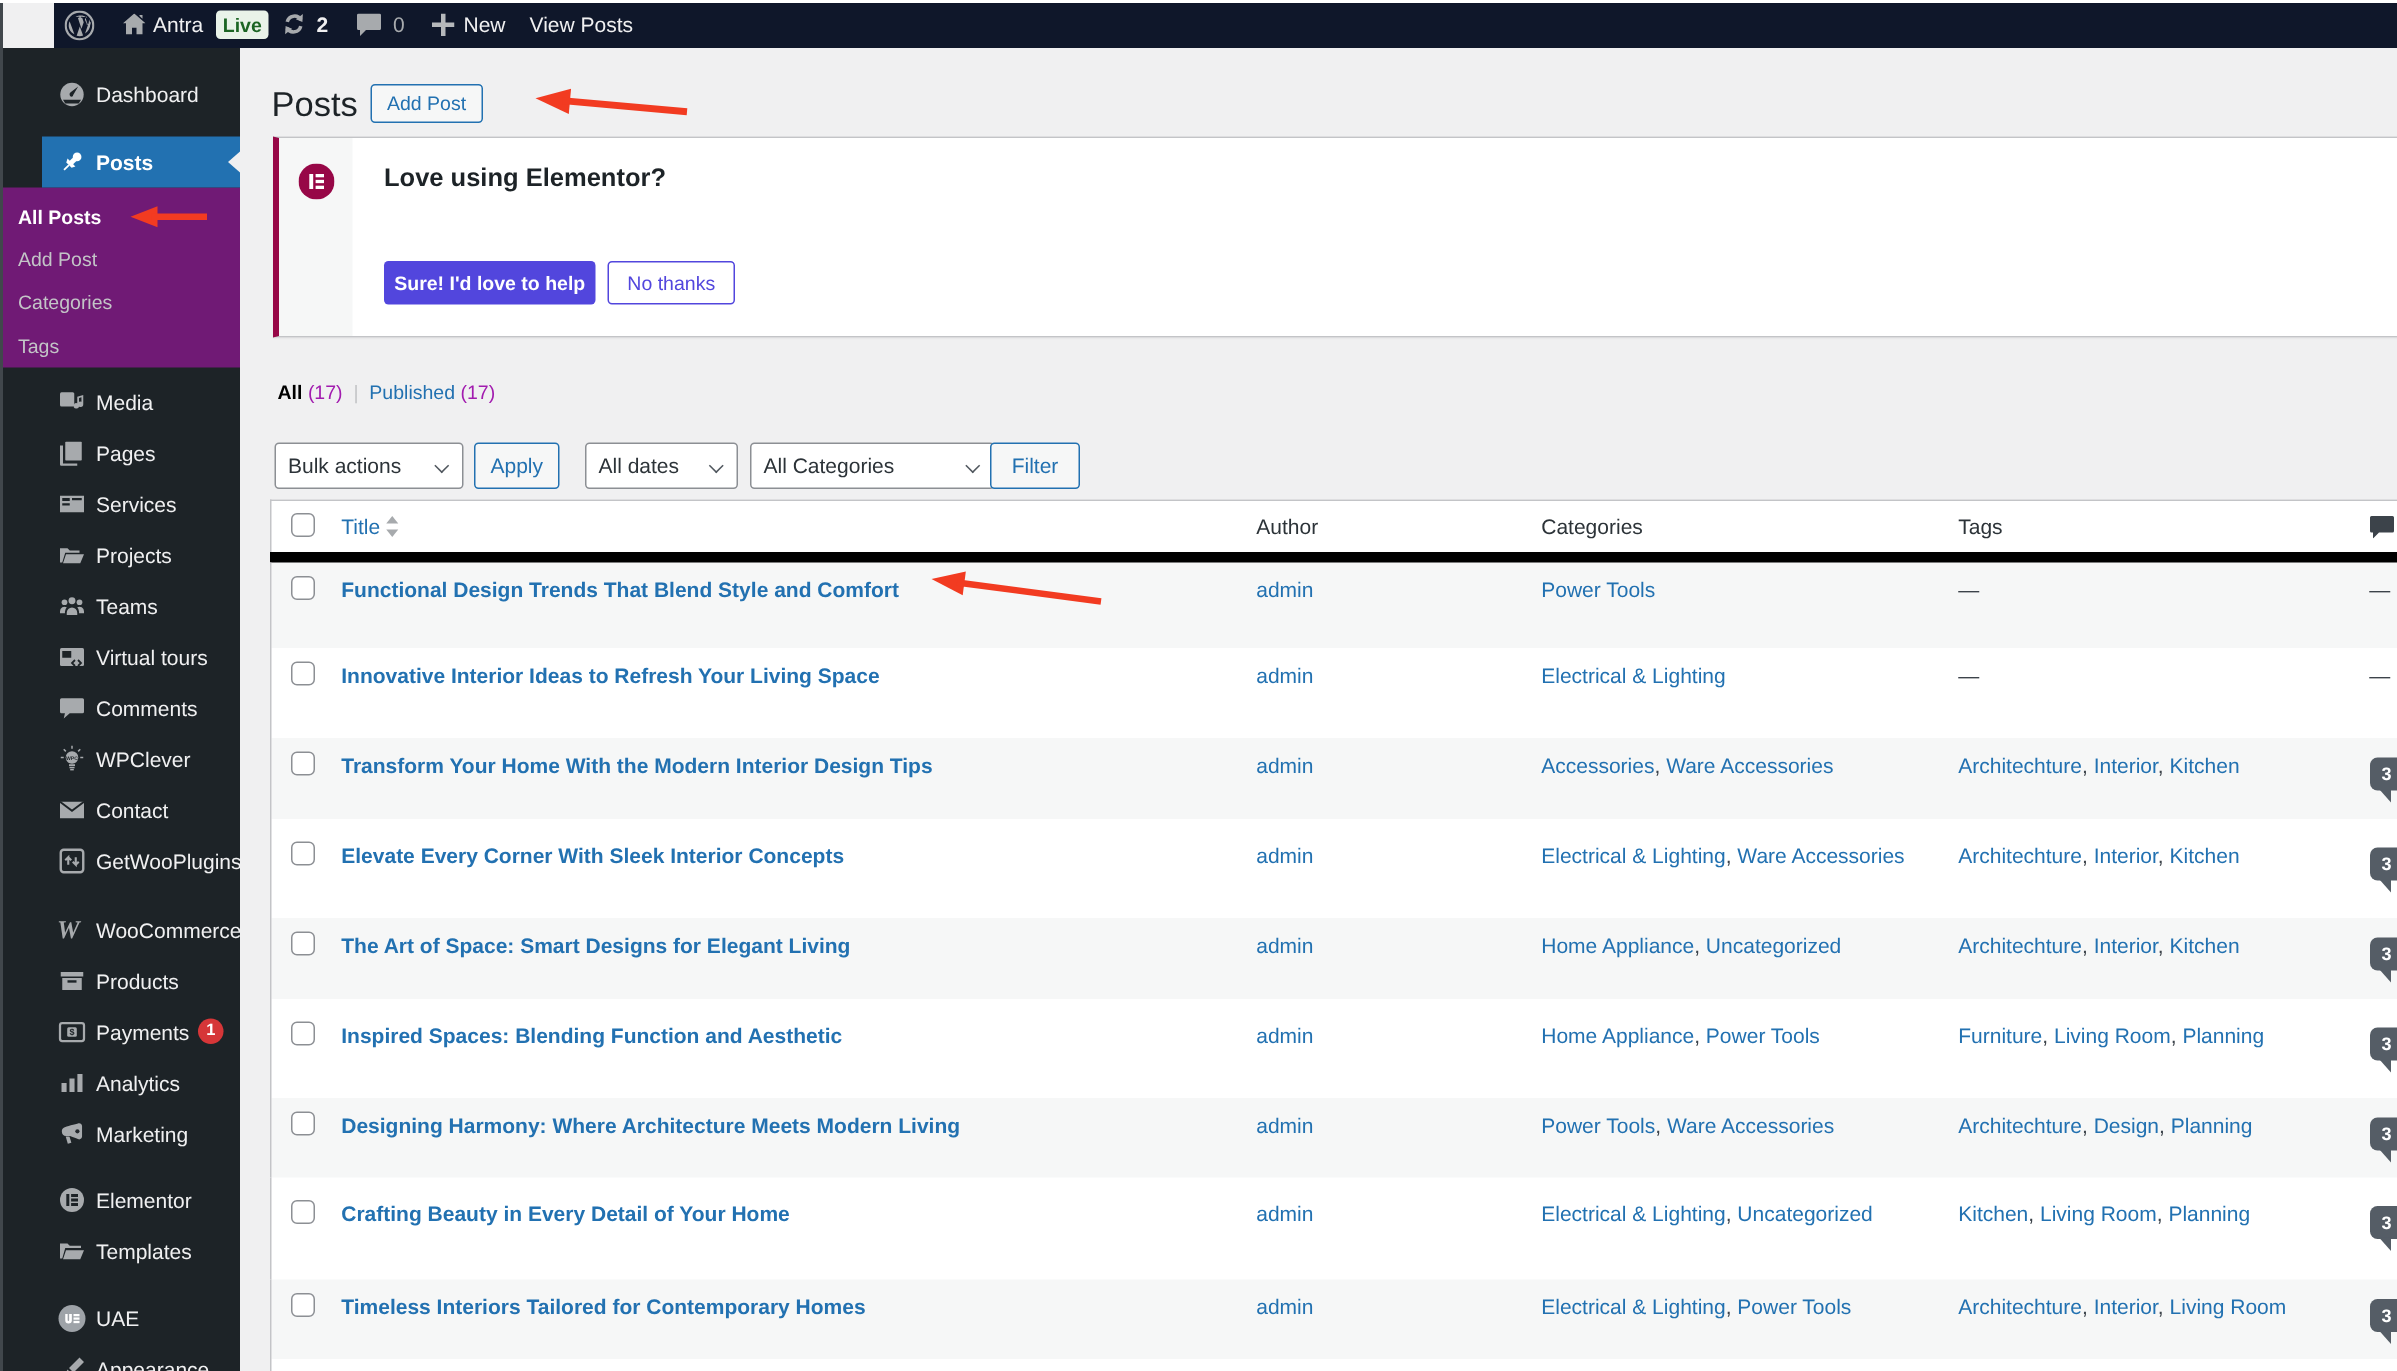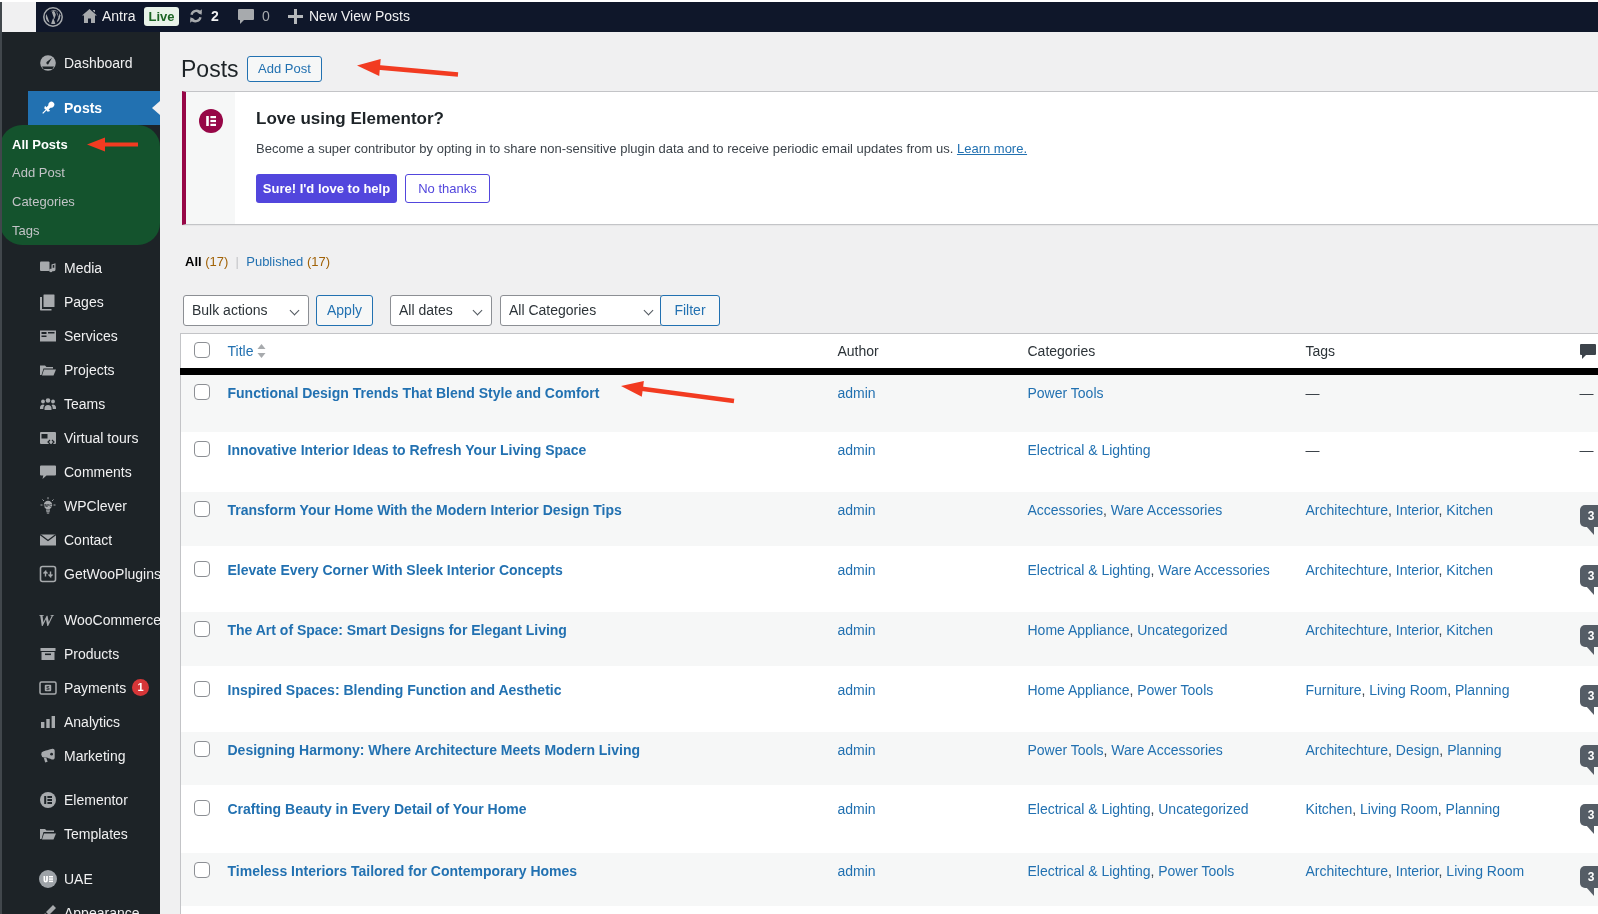--- a/index.html
+++ b/index.html
@@ -15,21 +15,21 @@
 
 
 #sidebar { position:absolute; top:32px; left:0; width:160px; height:882px; background:#1d2327; z-index:40; }
 .mi { position:relative; height:34px;margin-left:28px; }
 .mi .txt { position:absolute; left:36px; top:0; height:34px; line-height:34px; font-size:14px; color:#f0f0f1; white-space:nowrap; }
 .mi svg.ic { position:absolute; left:10px; top:7px; }
 .msep { height:11px; }
 .mi.active { background:#2271b1; }
 .mi.active .txt { color:#fff; font-weight:bold; }
 .mi.active .notch { position:absolute; right:0; top:10px; width:0; height:0; border-top:7px solid transparent; border-bottom:7px solid transparent; border-right:8px solid #f0f0f1; }
-#submenu { background:#14532d; padding:5.5px 0 0 0;border-radius:22px; }
+#submenu { background:#701a75; padding:5.5px 0 0 0; }
 #submenu .smi { height:28.7px; line-height:28.7px; padding-left:12px; font-size:13px; color:#c3c4c7; }
 #submenu .smi.cur { color:#fff; font-weight:bold; }
 .badge1 { display:inline-block; background:#d63638; color:#fff; border-radius:9px; font-size:11px; font-weight:bold; line-height:17px; width:17px; text-align:center; margin-left:7px; vertical-align:middle; }
 
 
 #content { position:absolute; top:32px; left:160px; width:1480px; height:882px; background:#f0f0f1; }
 h1.wp-heading { position:absolute; left:21px; top:23px; font-size:23px; font-weight:400; color:#1d2327; line-height:29px; }
 .page-title-action { position:absolute; left:87px; top:24px; height:26px; line-height:24px; padding:0 10px; border:1px solid #2271b1; border-radius:3px; background:#f6f7f7; color:#2271b1; font-size:13px; }
 
 
@@ -38,21 +38,21 @@
 #notice .ecirc { position:absolute; left:13px; top:17px; }
 #notice h3 { position:absolute; left:70px; top:17px; font-size:17px; color:#1d2327; }
 #notice p { position:absolute; left:70px; top:49px; font-size:13px; color:#3c434a; }
 #notice p a { color:#2271b1; text-decoration:underline; }
 .btn-purple { position:absolute; left:70px; top:82px; width:141px; height:29px; background:#5246dd; color:#fff; font-size:13px; font-weight:bold; text-align:center; line-height:29px; border-radius:3px; }
 .btn-ghost { position:absolute; left:219px; top:82px; width:85px; height:29px; background:#fff; color:#5246dd; font-size:13px; text-align:center; line-height:27px; border:1px solid #5246dd; border-radius:3px; }
 
 
 #subsub { position:absolute; left:25px; top:222px; font-size:13px; }
 #subsub b { color:#000; }
-#subsub .cnt { color:#a16207; }
+#subsub .cnt { color:#a21caf; }
 #subsub a { color:#2271b1; }
 
 
 .sel { position:absolute; top:263px; height:31px; border:1px solid #8c8f94; border-radius:3px; background:#fff; font-size:14px; color:#2c3338; line-height:29px; padding-left:8px; }
 .sel .chev { position:absolute; right:10px; top:11px; width:7px; height:7px; border-right:1.8px solid #50575e; border-bottom:1.8px solid #50575e; transform:rotate(45deg); }
 .btn-blue { position:absolute; top:263px; height:31px; border:1px solid #2271b1; border-radius:3px; background:#f6f7f7; color:#2271b1; font-size:14px; line-height:29px; text-align:center; }
 
 
 #listtable { position:absolute; left:20px; top:301px; width:1460px; border-collapse:collapse; background:#fff; border:1px solid #c3c4c7; table-layout:fixed; }
 #listtable th { font-weight:400; font-size:14px; color:#2c3338; text-align:left; vertical-align:middle; }
@@ -99,21 +99,21 @@
   <span class="it" style="left:175px;font-weight:bold">2</span>
   <svg style="left:202px;top:9px" width="16" height="15" viewBox="0 0 16 15">
     <path d="M1 0 h14 a1 1 0 0 1 1 1 v9 a1 1 0 0 1 -1 1 h-9 l-4 4 v-4 h-1 a1 1 0 0 1 -1-1 v-9 a1 1 0 0 1 1-1 z" fill="#a7aaad"></path>
   </svg>
   <span class="it" style="left:226px;color:#a7aaad">0</span>
   <svg style="left:252px;top:9px" width="15" height="15" viewBox="0 0 15 15">
     <rect x="6" y="0" width="3" height="15" fill="#b5b8bb"></rect>
     <rect x="0" y="6" width="15" height="3" fill="#b5b8bb"></rect>
   </svg>
   <span class="it" style="left:273px;font-weight:500">New</span>
-  <span class="it" style="left:305px">View Posts</span>
+  <span class="it" style="left:317px">View Posts</span>
 </div>
 
 <div id="sidebar">
   <div style="height:14px"></div>
   <div class="mi">
       <svg class="ic" width="20" height="20" viewBox="0 0 20 20">
         <circle cx="10" cy="10" r="7.8" fill="#a7aaad"></circle>
         <path d="M10 11.5 a1.6 1.6 0 0 1-1.1-2.8 l5.2-4 -3.3 5.6 a1.6 1.6 0 0 1-.8 1.2 z" fill="#1d2327"></path>
         <path d="M4 13.5 h12 l-1.5 2.5 h-9 z" fill="#1d2327"></path>
       </svg>
@@ -302,21 +302,20 @@
   <div id="notice">
     <div class="iconcol"></div>
     <svg class="ecirc" width="24" height="24" viewBox="0 0 24 24">
         <circle cx="12" cy="12" r="12" fill="#970747"></circle>
         <rect x="7.2" y="7" width="2.6" height="10" fill="#fff"></rect>
         <rect x="11.4" y="7" width="5.6" height="2.2" fill="#fff"></rect>
         <rect x="11.4" y="10.9" width="5.6" height="2.2" fill="#fff"></rect>
         <rect x="11.4" y="14.8" width="5.6" height="2.2" fill="#fff"></rect>
       </svg>
     <h3>Love using Elementor?</h3>
-    <p>Become a super contributor by opting in to share non-sensitive plugin data and to receive periodic email updates from us. <a>Learn more.</a></p>
     <a class="btn-purple">Sure! I'd love to help</a>
     <a class="btn-ghost">No thanks</a>
   </div>
 
   <div id="subsub"><b>All</b> <span class="cnt">(17)</span> <span style="color:#c3c4c7">&nbsp;|&nbsp;</span> <a>Published</a> <span class="cnt">(17)</span></div>
 
   <div class="sel" style="left:23px;width:126px">Bulk actions<span class="chev"></span></div>
   <div class="btn-blue" style="left:156px;width:57px">Apply</div>
   <div class="sel" style="left:230px;width:102px">All dates<span class="chev"></span></div>
   <div class="sel" style="left:340px;width:163px">All Categories<span class="chev"></span></div>

